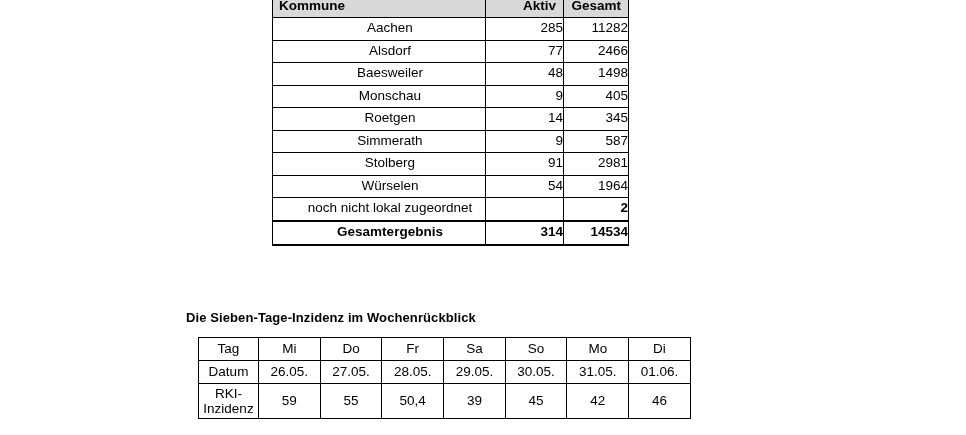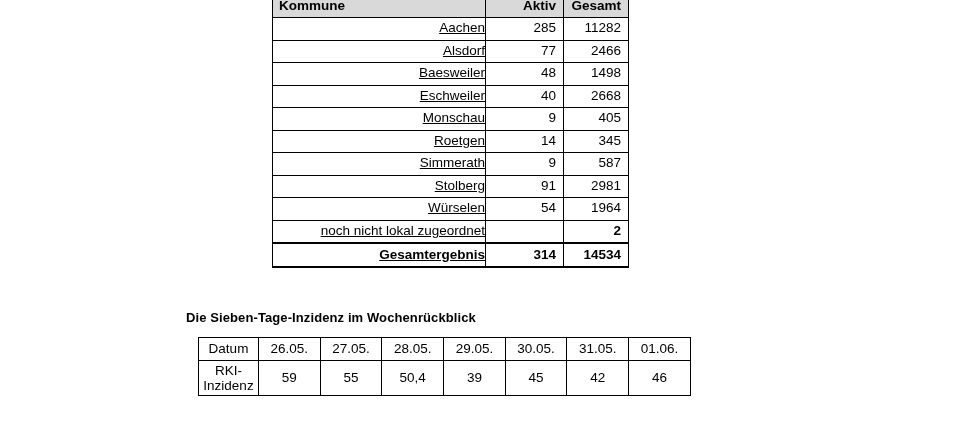--- a/index.html
+++ b/index.html
@@ -50,27 +50,25 @@
     font-size: 13.5px;
   }
   #kommune-table thead th.h-name   { text-align: left;  padding-left: 6px; }
   #kommune-table thead th.h-aktiv  { text-align: right; padding-right: 7px; }
   #kommune-table thead th.h-gesamt { text-align: right; padding-right: 7px; }
 
   #kommune-table tbody td {
     height: 21.5px;
   }
   #kommune-table td.t-name {
-    text-align: right;
+    text-align: center;
     padding-left: 22px;
-    text-decoration: underline;
   }
   #kommune-table td.t-num {
     text-align: right;
-    padding-right: 7px;
   }
   #kommune-table tr.total-row td {
     font-weight: bold;
     border-top: 2px solid #000000;
     border-bottom: 2px solid #000000;
     height: 22px;
   }
   #kommune-table tr.total-row td.t-name { font-weight: bold; }
 
   
@@ -132,25 +130,20 @@
           <td class="t-name">Alsdorf</td>
           <td class="t-num">77</td>
           <td class="t-num">2466</td>
         </tr>
         <tr>
           <td class="t-name">Baesweiler</td>
           <td class="t-num">48</td>
           <td class="t-num">1498</td>
         </tr>
         <tr>
-          <td class="t-name">Eschweiler</td>
-          <td class="t-num">40</td>
-          <td class="t-num">2668</td>
-        </tr>
-        <tr>
           <td class="t-name">Monschau</td>
           <td class="t-num">9</td>
           <td class="t-num">405</td>
         </tr>
         <tr>
           <td class="t-name">Roetgen</td>
           <td class="t-num">14</td>
           <td class="t-num">345</td>
         </tr>
         <tr>
@@ -190,20 +183,30 @@
       <col class="c-label">
       <col class="c-day">
         <col class="c-day">
         <col class="c-day">
         <col class="c-day">
       <col class="c-day">
         <col class="c-day">
         <col class="c-day">
     </colgroup>
     <tbody>
+      <tr class="row-tag">
+        <td class="label-cell">Tag</td>
+      <td>Mi</td>
+          <td>Do</td>
+          <td>Fr</td>
+          <td>Sa</td>
+          <td>So</td>
+          <td>Mo</td>
+          <td>Di</td>
+        </tr>
       <tr class="row-datum">
         <td class="label-cell">Datum</td>
       <td>26.05.</td>
           <td>27.05.</td>
           <td>28.05.</td>
           <td>29.05.</td>
           <td>30.05.</td>
           <td>31.05.</td>
           <td>01.06.</td>
         </tr>

